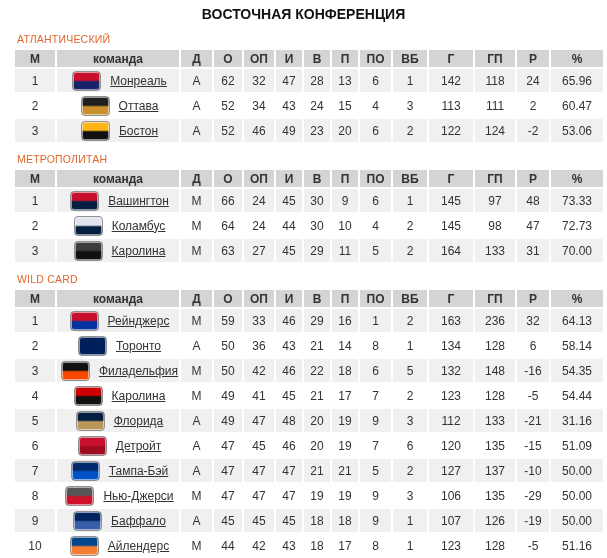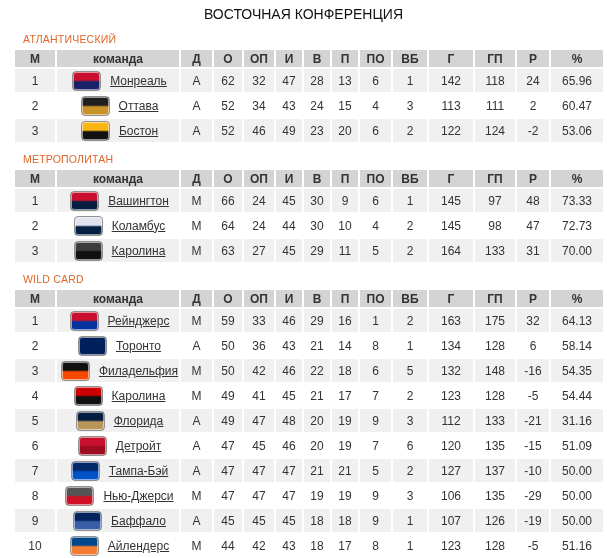--- a/index.html
+++ b/index.html
@@ -14,30 +14,30 @@
   html,body{margin:0;padding:0;}
   body{
     width:607px;height:558px;
     background:#fff;
     font-family:"Liberation Sans",sans-serif;
     color:var(--text);
     overflow:hidden;
   }
   .title{
     text-align:center;
-    font-weight:normal;
+    font-weight:bold;
     font-size:14px;
     color:var(--title);
     padding:6px 0 2px 0;
   }
   .section{margin:0 0 0 13px;}
   .section-label{
     color:var(--section-label);
     font-size:10.5px;
-    margin:9px 0 3px 10px;
+    margin:9px 0 3px 4px;
     letter-spacing:0.2px;
   }
   table.standings{
     table-layout:fixed;
     border-collapse:separate;
     border-spacing:2px;
     width:592px;
     font-size:12px;
   }
   table.standings th{
@@ -305,21 +305,21 @@
               <td class="team-cell"><span class="logo" style="background: linear-gradient(rgb(200, 16, 46) 0%, rgb(200, 16, 46) 45%, rgb(0, 51, 160) 55%, rgb(0, 51, 160) 100%);"></span><a href="#" class="team-link">Рейнджерс</a></td>
               <td>М</td>
               <td>59</td>
               <td>33</td>
               <td>46</td>
               <td>29</td>
               <td>16</td>
               <td>1</td>
               <td>2</td>
               <td>163</td>
-              <td>175</td>
+              <td>236</td>
               <td>32</td>
               <td>64.13</td>
             </tr>
             <tr>
               <td>2</td>
               <td class="team-cell"><span class="logo" style="background: linear-gradient(rgb(0, 32, 91) 0%, rgb(0, 32, 91) 45%, rgb(0, 32, 91) 55%, rgb(0, 32, 91) 100%);"></span><a href="#" class="team-link">Торонто</a></td>
               <td>А</td>
               <td>50</td>
               <td>36</td>
               <td>43</td>

